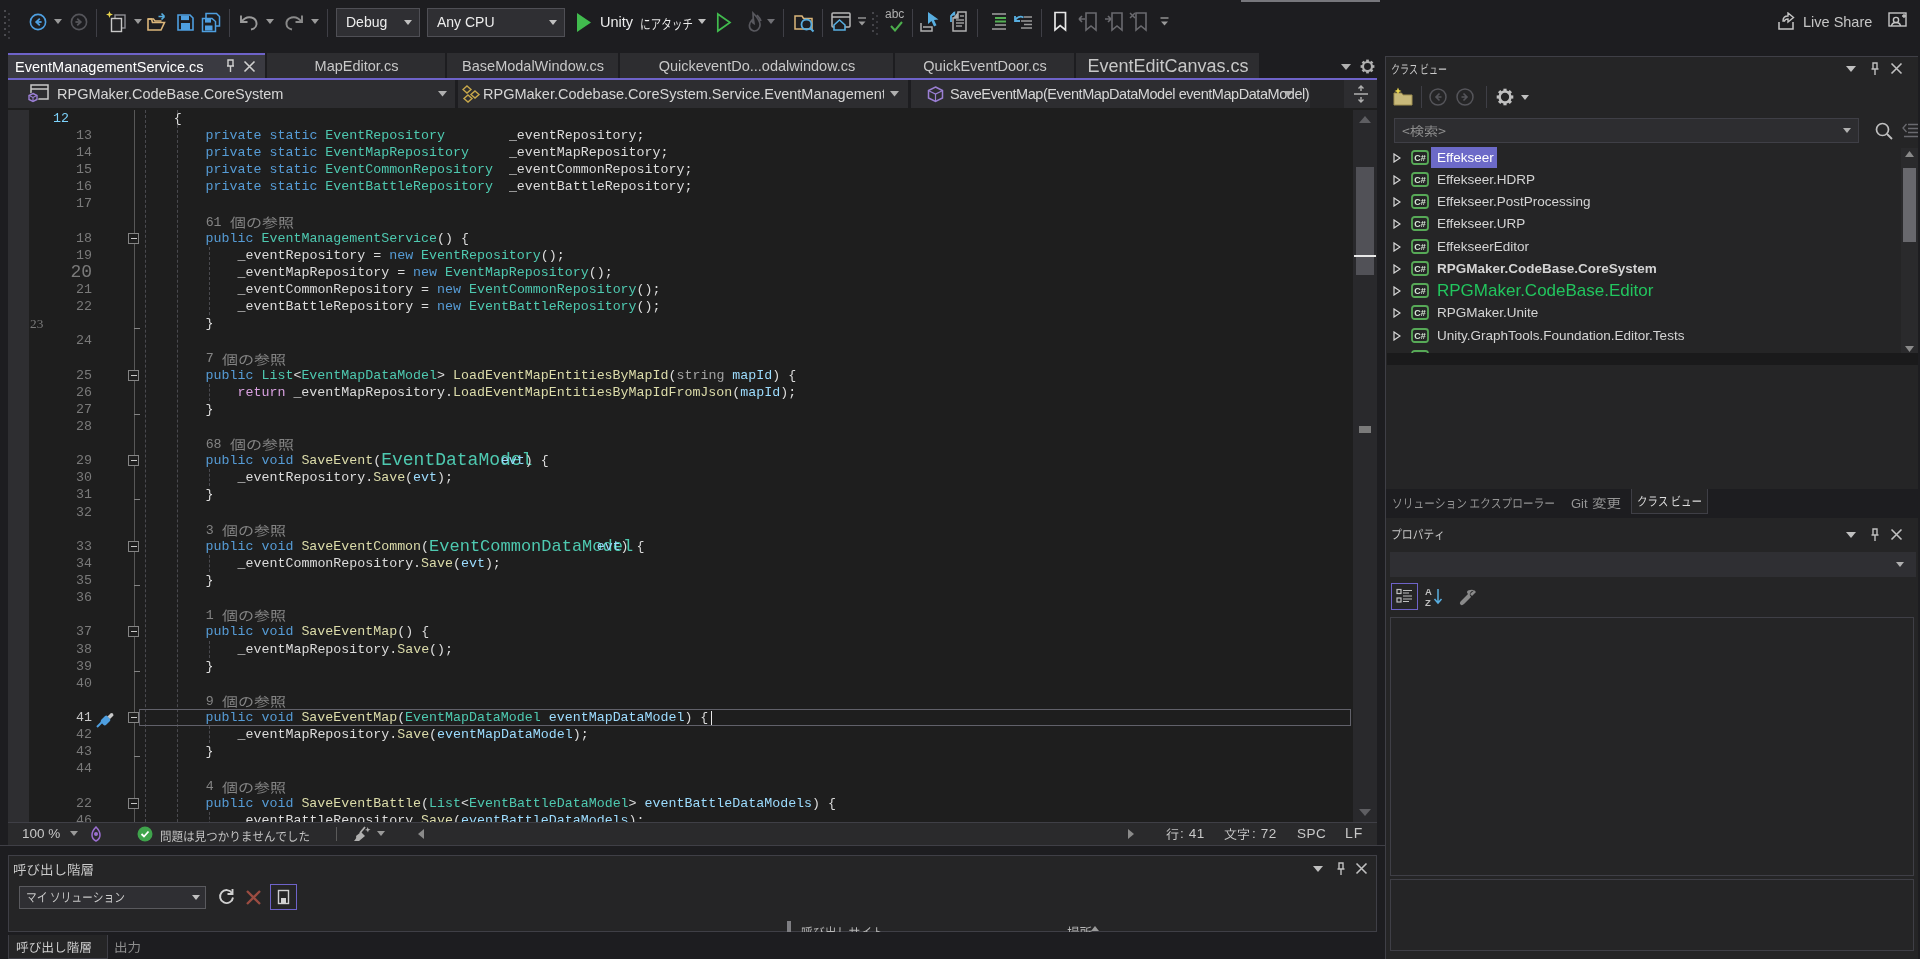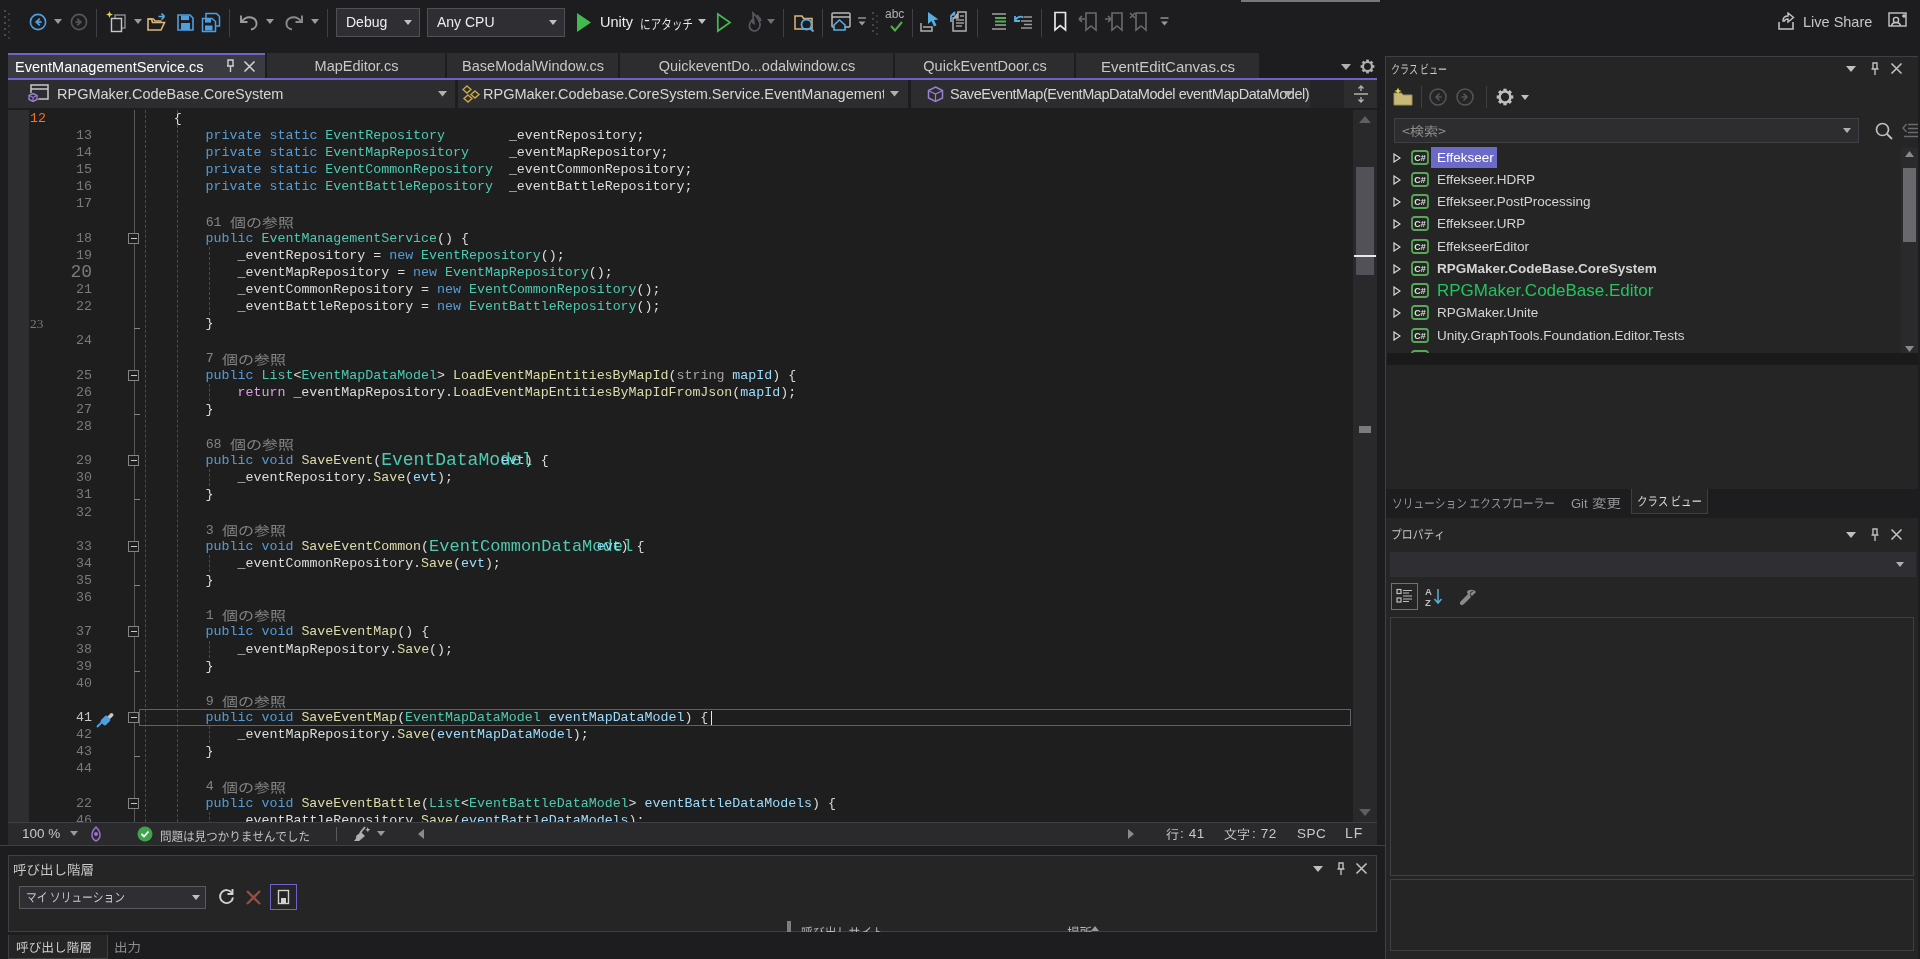--- a/index.html
+++ b/index.html
@@ -184,21 +184,21 @@
 <div style="position:absolute;left:8px;top:53px;width:1369px;height:27px;background:#1d1d20;"></div>
 <div style="position:absolute;left:267px;top:53px;width:179px;height:27px;background:#2d2d30;border-right:1px solid #1d1d20;"></div>
 <div style="position:absolute;left:267px;top:53px;font-family:'Liberation Sans',sans-serif;font-size:14.5px;color:#c8c8c8;white-space:pre;width:179px;height:27px;line-height:27px;text-align:center;">MapEditor.cs</div>
 <div style="position:absolute;left:447px;top:53px;width:172px;height:27px;background:#2d2d30;border-right:1px solid #1d1d20;"></div>
 <div style="position:absolute;left:447px;top:53px;font-family:'Liberation Sans',sans-serif;font-size:14.5px;color:#c8c8c8;white-space:pre;width:172px;height:27px;line-height:27px;text-align:center;">BaseModalWindow.cs</div>
 <div style="position:absolute;left:620px;top:53px;width:274px;height:27px;background:#2d2d30;border-right:1px solid #1d1d20;"></div>
 <div style="position:absolute;left:620px;top:53px;font-family:'Liberation Sans',sans-serif;font-size:14.5px;color:#c8c8c8;white-space:pre;width:274px;height:27px;line-height:27px;text-align:center;">QuickeventDo...odalwindow.cs</div>
 <div style="position:absolute;left:895px;top:53px;width:180px;height:27px;background:#2d2d30;border-right:1px solid #1d1d20;"></div>
 <div style="position:absolute;left:895px;top:53px;font-family:'Liberation Sans',sans-serif;font-size:14.5px;color:#c8c8c8;white-space:pre;width:180px;height:27px;line-height:27px;text-align:center;">QuickEventDoor.cs</div>
 <div style="position:absolute;left:1076px;top:53px;width:184px;height:27px;background:#2d2d30;border-right:1px solid #1d1d20;"></div>
-<div style="position:absolute;left:1076px;top:53px;font-family:'Liberation Sans',sans-serif;font-size:15px;color:#c8c8c8;white-space:pre;width:184px;height:27px;line-height:27px;text-align:center;">EventEditCanvas.cs</div>
+<div style="position:absolute;left:1076px;top:53px;font-family:'Liberation Sans',sans-serif;font-size:18px;color:#c8c8c8;white-space:pre;width:184px;height:27px;line-height:27px;text-align:center;">EventEditCanvas.cs</div>
 <div style="position:absolute;left:8px;top:53px;width:257px;height:27px;background:#3a3a41;"></div>
 <div style="position:absolute;left:8px;top:53px;width:257px;height:2px;background:#6e63c9;"></div>
 <div style="position:absolute;left:15px;top:55px;font-family:'Liberation Sans',sans-serif;font-size:14.5px;color:#ffffff;white-space:pre;height:25px;line-height:25px;">EventManagementService.cs</div>
 <svg style="position:absolute;left:222px;top:59px" width="14" height="15" viewBox="0 0 14 15" transform="">
     <path d="M6 1 H11 V7 H6 Z M5 7 H12 M8.5 7 V13" stroke="#d0d0d0" stroke-width="1.4" fill="none"></path>
   </svg>
 <svg style="position:absolute;left:243px;top:60px" width="13" height="13" viewBox="0 0 13 13">
     <path d="M1.5 1.5 L11.5 11.5 M11.5 1.5 L1.5 11.5" stroke="#d0d0d0" stroke-width="1.6"></path>
   </svg>
 <svg style="position:absolute;left:1341px;top:64px" width="11" height="7" viewBox="0 0 11 7">
@@ -259,21 +259,21 @@
 <div style="position:absolute;left:169.2px;top:0px;width:0px;height:712px;border-left:1px dashed #4a4a4f"></div>
 <div style="position:absolute;left:201.1px;top:136.8px;width:0px;height:68.5px;border-left:1px dashed #4a4a4f"></div>
 <div style="position:absolute;left:201.1px;top:273.7px;width:0px;height:17.1px;border-left:1px dashed #4a4a4f"></div>
 <div style="position:absolute;left:201.1px;top:359.3px;width:0px;height:17.1px;border-left:1px dashed #4a4a4f"></div>
 <div style="position:absolute;left:201.1px;top:444.9px;width:0px;height:17.1px;border-left:1px dashed #4a4a4f"></div>
 <div style="position:absolute;left:201.1px;top:530.5px;width:0px;height:17.1px;border-left:1px dashed #4a4a4f"></div>
 <div style="position:absolute;left:201.1px;top:616.1px;width:0px;height:17.1px;border-left:1px dashed #4a4a4f"></div>
 <div style="position:absolute;left:201.1px;top:701.7px;width:0px;height:17.1px;border-left:1px dashed #4a4a4f"></div>
 <div style="position:absolute;left:126px;top:0px;width:1px;height:712px;background:#585858"></div>
 <div style="position:absolute;left:131px;top:599.0px;width:1212px;height:17.1px;border:1px solid #61616a"></div>
-<div style="position:absolute;left:22px;top:-0.2px;width:62px;height:17.1px;line-height:17.1px;font-family:'Liberation Mono',monospace;font-size:13.3px;color:#f97316;text-align:left">12</div>
+<div style="position:absolute;left:22px;top:-0.2px;width:62px;height:17.1px;line-height:17.1px;font-family:'Liberation Mono',monospace;font-size:13.3px;color:#7dd3fc;text-align:center">12</div>
 <div style="position:absolute;left:165.7px;top:-0.2px;height:17.1px;line-height:17.1px;font-family:'Liberation Mono',monospace;font-size:13.3px;color:#dcdcdc;white-space:pre">{</div>
 <div style="position:absolute;left:22px;top:16.9px;width:62px;height:17.1px;line-height:17.1px;font-family:'Liberation Mono',monospace;font-size:13.3px;color:#7a7a7a;text-align:right">13</div>
 <div style="position:absolute;left:197.6px;top:16.9px;height:17.1px;line-height:17.1px;font-family:'Liberation Mono',monospace;font-size:13.3px;color:#569cd6;white-space:pre">private</div>
 <div style="position:absolute;left:261.5px;top:16.9px;height:17.1px;line-height:17.1px;font-family:'Liberation Mono',monospace;font-size:13.3px;color:#569cd6;white-space:pre">static</div>
 <div style="position:absolute;left:317.3px;top:16.9px;height:17.1px;line-height:17.1px;font-family:'Liberation Mono',monospace;font-size:13.3px;color:#4ec9b0;white-space:pre">EventRepository</div>
 <div style="position:absolute;left:500.9px;top:16.9px;height:17.1px;line-height:17.1px;font-family:'Liberation Mono',monospace;font-size:13.3px;color:#dcdcdc;white-space:pre">_eventRepository;</div>
 <div style="position:absolute;left:22px;top:34.0px;width:62px;height:17.1px;line-height:17.1px;font-family:'Liberation Mono',monospace;font-size:13.3px;color:#7a7a7a;text-align:right">14</div>
 <div style="position:absolute;left:197.6px;top:34.0px;height:17.1px;line-height:17.1px;font-family:'Liberation Mono',monospace;font-size:13.3px;color:#569cd6;white-space:pre">private</div>
 <div style="position:absolute;left:261.5px;top:34.0px;height:17.1px;line-height:17.1px;font-family:'Liberation Mono',monospace;font-size:13.3px;color:#569cd6;white-space:pre">static</div>
 <div style="position:absolute;left:317.3px;top:34.0px;height:17.1px;line-height:17.1px;font-family:'Liberation Mono',monospace;font-size:13.3px;color:#4ec9b0;white-space:pre">EventMapRepository</div>

